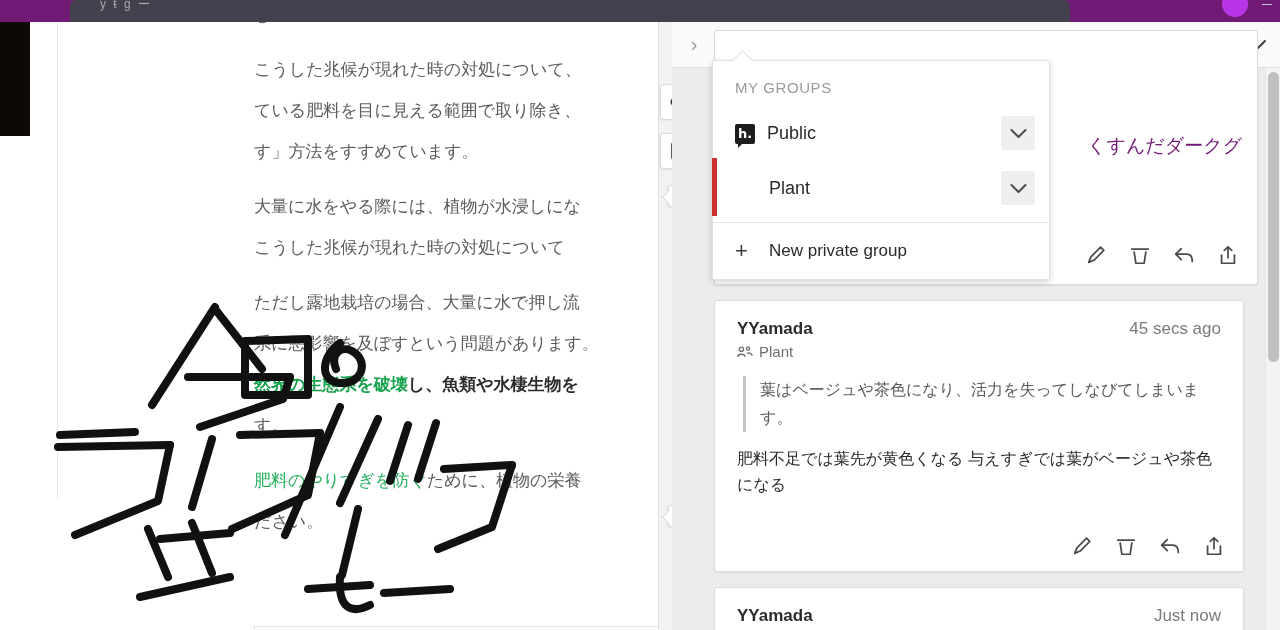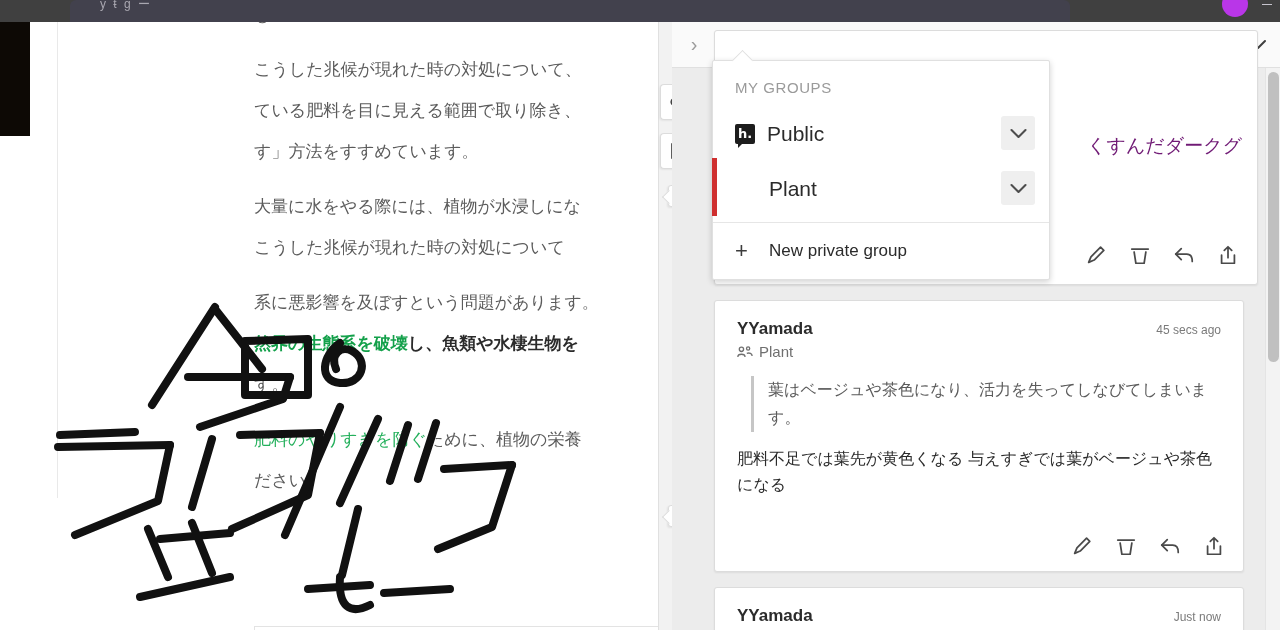--- a/index.html
+++ b/index.html
@@ -8,21 +8,21 @@
     overflow: hidden;
     background: #ffffff;
     font-family: "Liberation Sans", "DejaVu Sans", sans-serif;
   }
 
   #root { position: relative; width: 1280px; height: 630px; overflow: hidden; }
 
   
   .browser-chrome {
     position: absolute; left: 0; top: 0; width: 1280px; height: 22px;
-    background: #404040;
+    background: #701a75;
   }
   .chrome-tabstrip {
     position: absolute; left: 70px; top: 0; width: 1000px; height: 22px;
     background: #42414d; border-radius: 6px 6px 0 0;
   }
   .chrome-ghost-text {
     position: absolute; top: -4px; color: #a9a7b0; font-size: 12px;
     letter-spacing: 2px; white-space: nowrap;
   }
   .chrome-avatar {
@@ -155,21 +155,21 @@
     letter-spacing: .6px;
   }
   .dd-item {
     position: relative; height: 55px; display: flex; align-items: center;
     padding-left: 22px;
   }
   .dd-item.selected::before {
     content: ""; position: absolute; left: -1px; top: -3px;
     width: 5px; height: 58px; background: #cf2f2f;
   }
-  .dd-item-name { font-size: 21px; color: #2b2b2b; margin-left: 12px; }
+  .dd-item-name { font-size: 18px; color: #2b2b2b; margin-left: 12px; }
   .dd-item-name.no-icon { margin-left: 34px; }
   .dd-chevron {
     position: absolute; right: 14px; top: 10px;
     width: 34px; height: 34px; background: #efefef; border-radius: 3px;
     display: flex; align-items: center; justify-content: center;
     color: #4d4d4d;
   }
   .dd-divider { height: 1px; background: #e6e6e6; margin: 6px 0 0 0; }
   .dd-new {
     height: 56px; display: flex; align-items: center; padding-left: 22px;
@@ -182,27 +182,27 @@
     position: absolute; background: #fff; border: 1px solid #dcdcdc;
     border-radius: 3px; box-shadow: 0 1px 2px rgba(0,0,0,.07);
   }
   .card-back { left: 42px; top: 8px; width: 544px; height: 255px; z-index: 10; }
   .card-main { left: 42px; top: 278px; width: 530px; height: 272px; z-index: 20; }
   .card-next { left: 42px; top: 565px; width: 530px; height: 120px; z-index: 10; }
 
   .card-pad { padding: 18px 22px 0 22px; }
   .card-row { display: flex; align-items: baseline; }
   .card-user { font-size: 17px; font-weight: bold; color: #2b2b2b; }
-  .card-time { margin-left: auto; font-size: 12px; color: #7a7a7a; }
+  .card-time { margin-left: auto; font-size: 17px; color: #7a7a7a; }
   .card-group {
     display: flex; align-items: center; gap: 6px;
     font-size: 15px; color: #6f6f6f; margin-top: 4px;
   }
   .quote {
-    margin: 16px 0 0 14px; padding-left: 14px; border-left: 3px solid #c6c6c6;
+    margin: 16px 0 0 6px; padding-left: 14px; border-left: 3px solid #c6c6c6;
     font-size: 16px; line-height: 28px; color: #5b5b5b;
     font-family: "DejaVu Sans", sans-serif;
   }
   .card-text {
     margin-top: 14px; font-size: 16px; line-height: 26px; color: #2b2b2b;
     font-family: "DejaVu Sans", sans-serif;
   }
   .card-actions {
     position: absolute; right: 18px; bottom: 14px;
     display: flex; gap: 22px; color: #4a4a4a;
@@ -248,20 +248,21 @@
         <div class="doc-p">
           <div>こうした兆候が現れた時の対処について、</div>
           <div>ている肥料を目に見える範囲で取り除き、</div>
           <div>す」方法をすすめています。</div>
         </div>
         <div class="doc-p">
           <div>大量に水をやる際には、植物が水浸しにな</div>
           <div>こうした兆候が現れた時の対処について</div>
         </div>
         <div class="doc-p">
+          <div>ただし露地栽培の場合、大量に水で押し流</div>
           <div>系に悪影響を及ぼすという問題があります。</div>
           <div>
             <span class="txt-green">然界の生態系を破壊</span><span style="font-weight:bold;color:#2b2b2b;">し、魚類や水棲生物を</span>
           </div>
           <div>す。</div>
         </div>
         <div class="doc-p">
           <div>
             <span class="txt-green-plain">肥料のやりすぎを防ぐ</span><span>ために、植物の栄養</span>
           </div>

